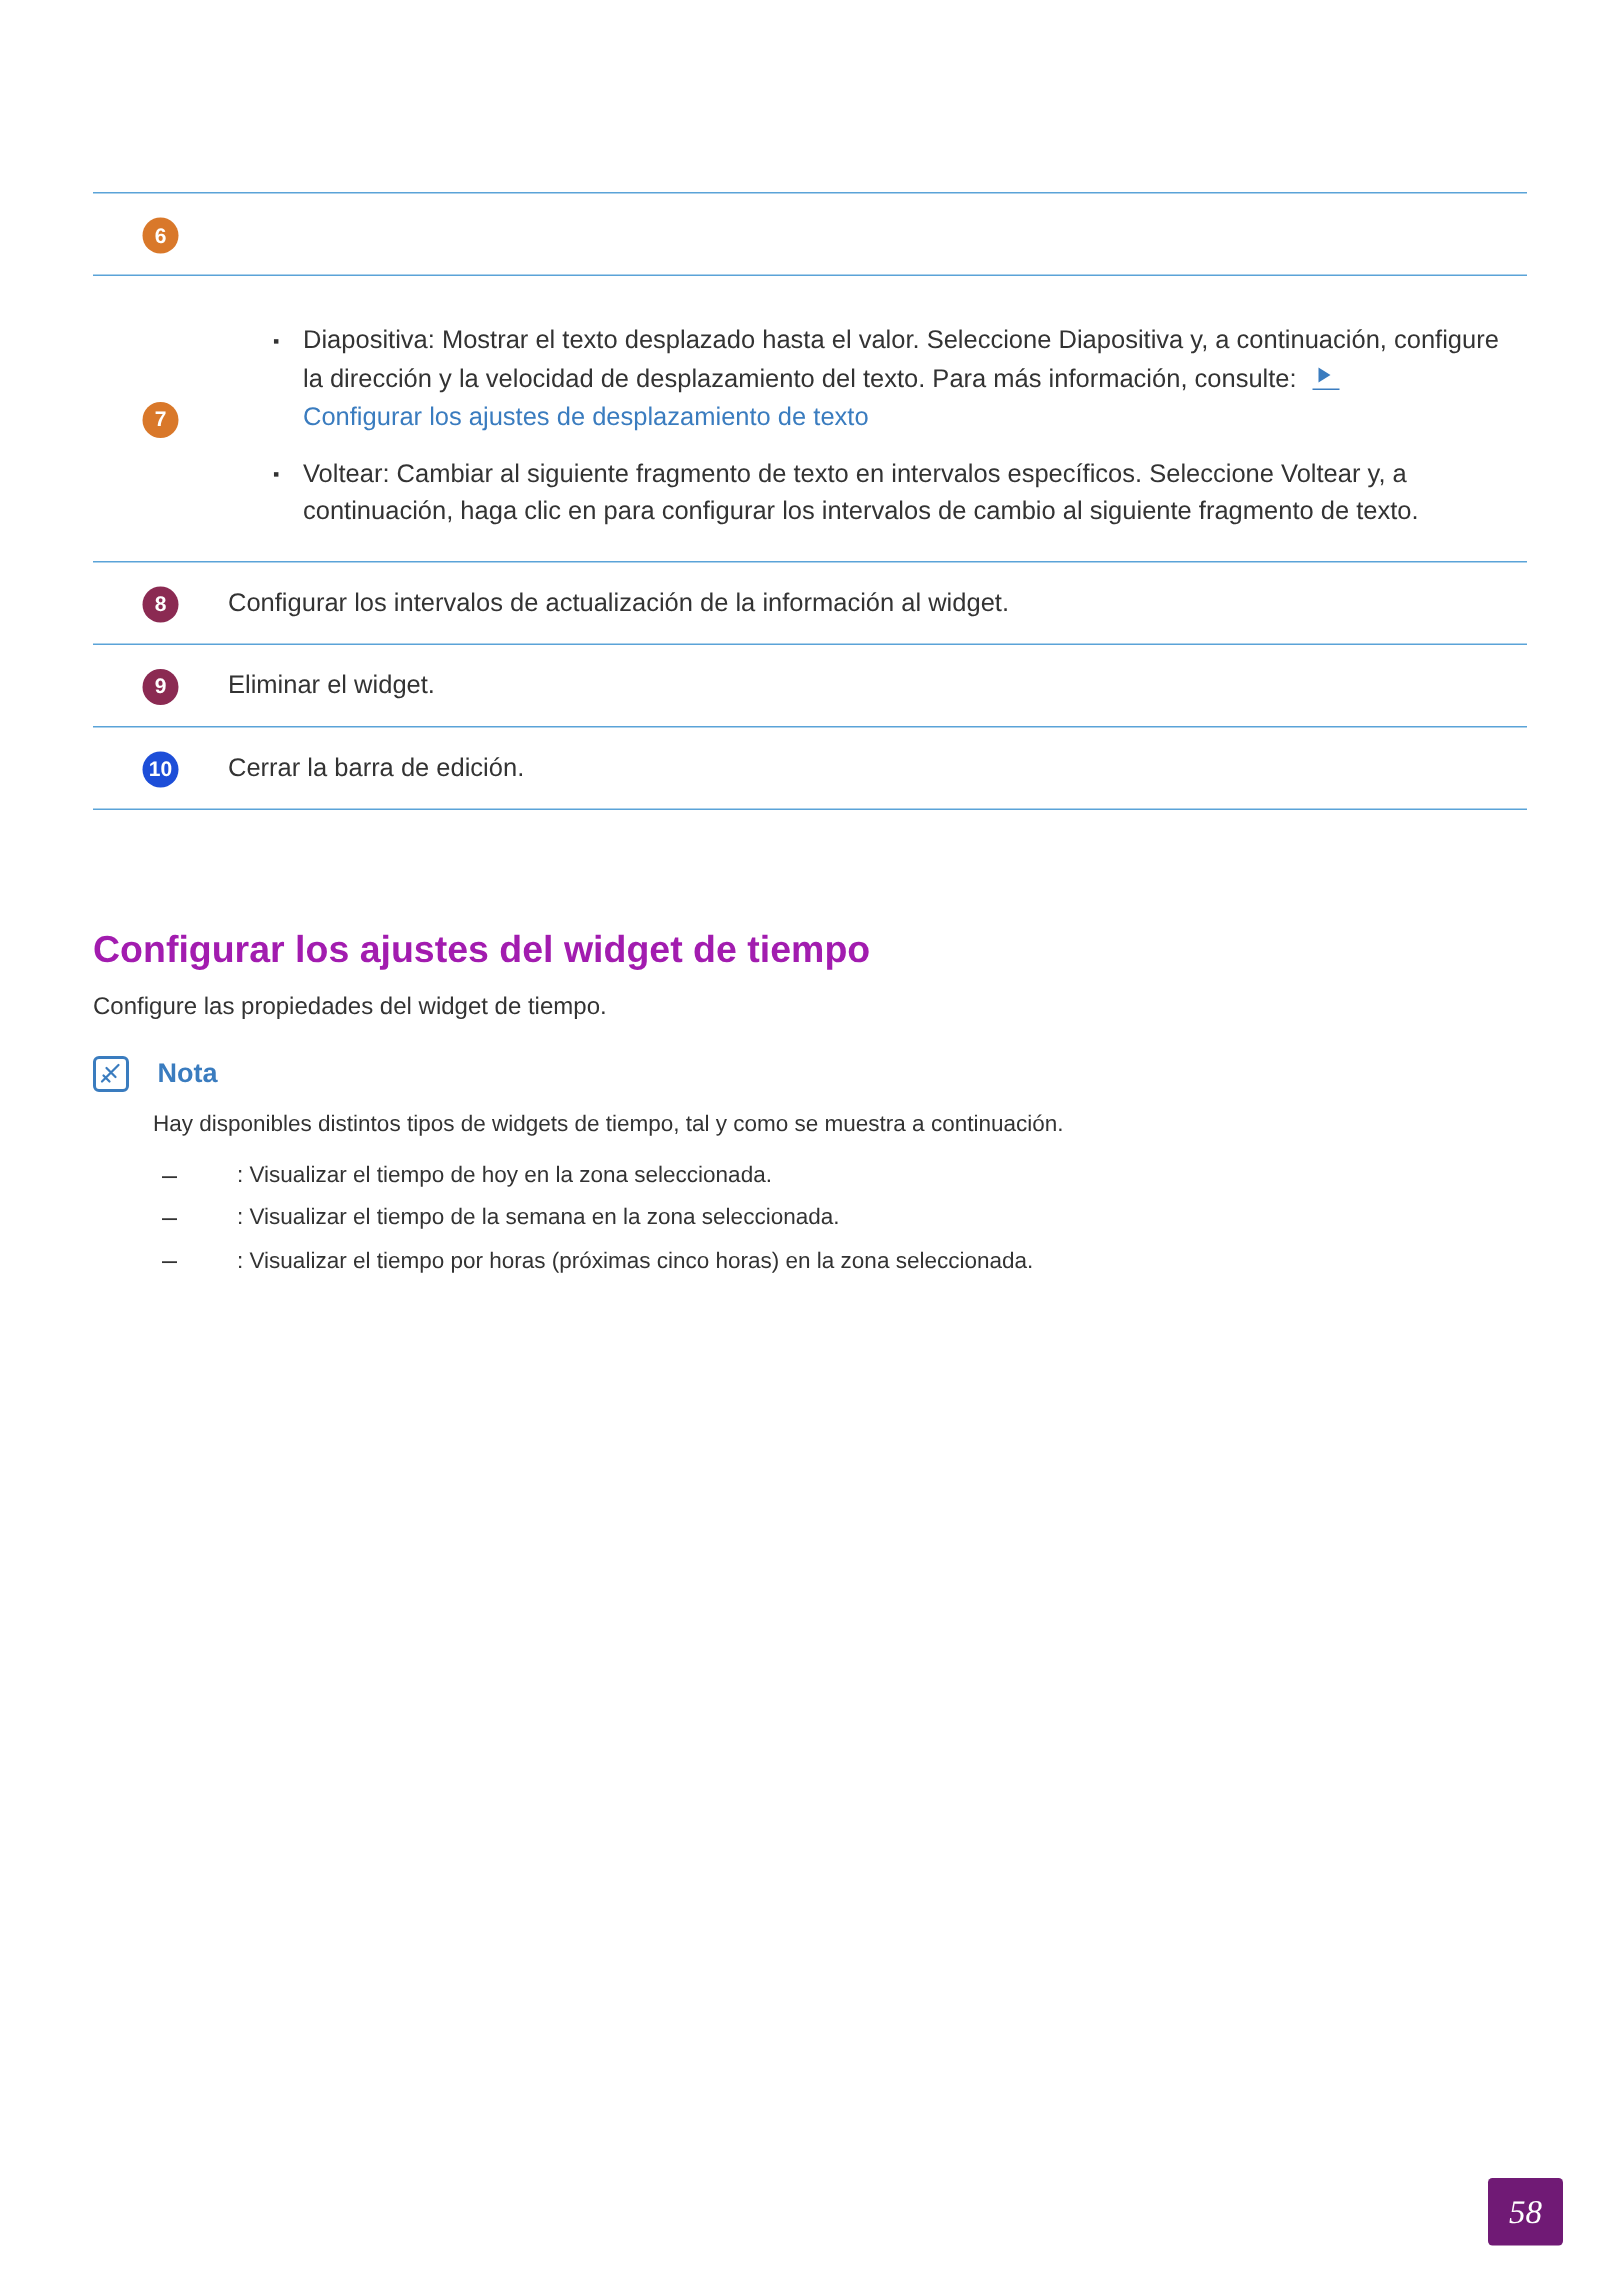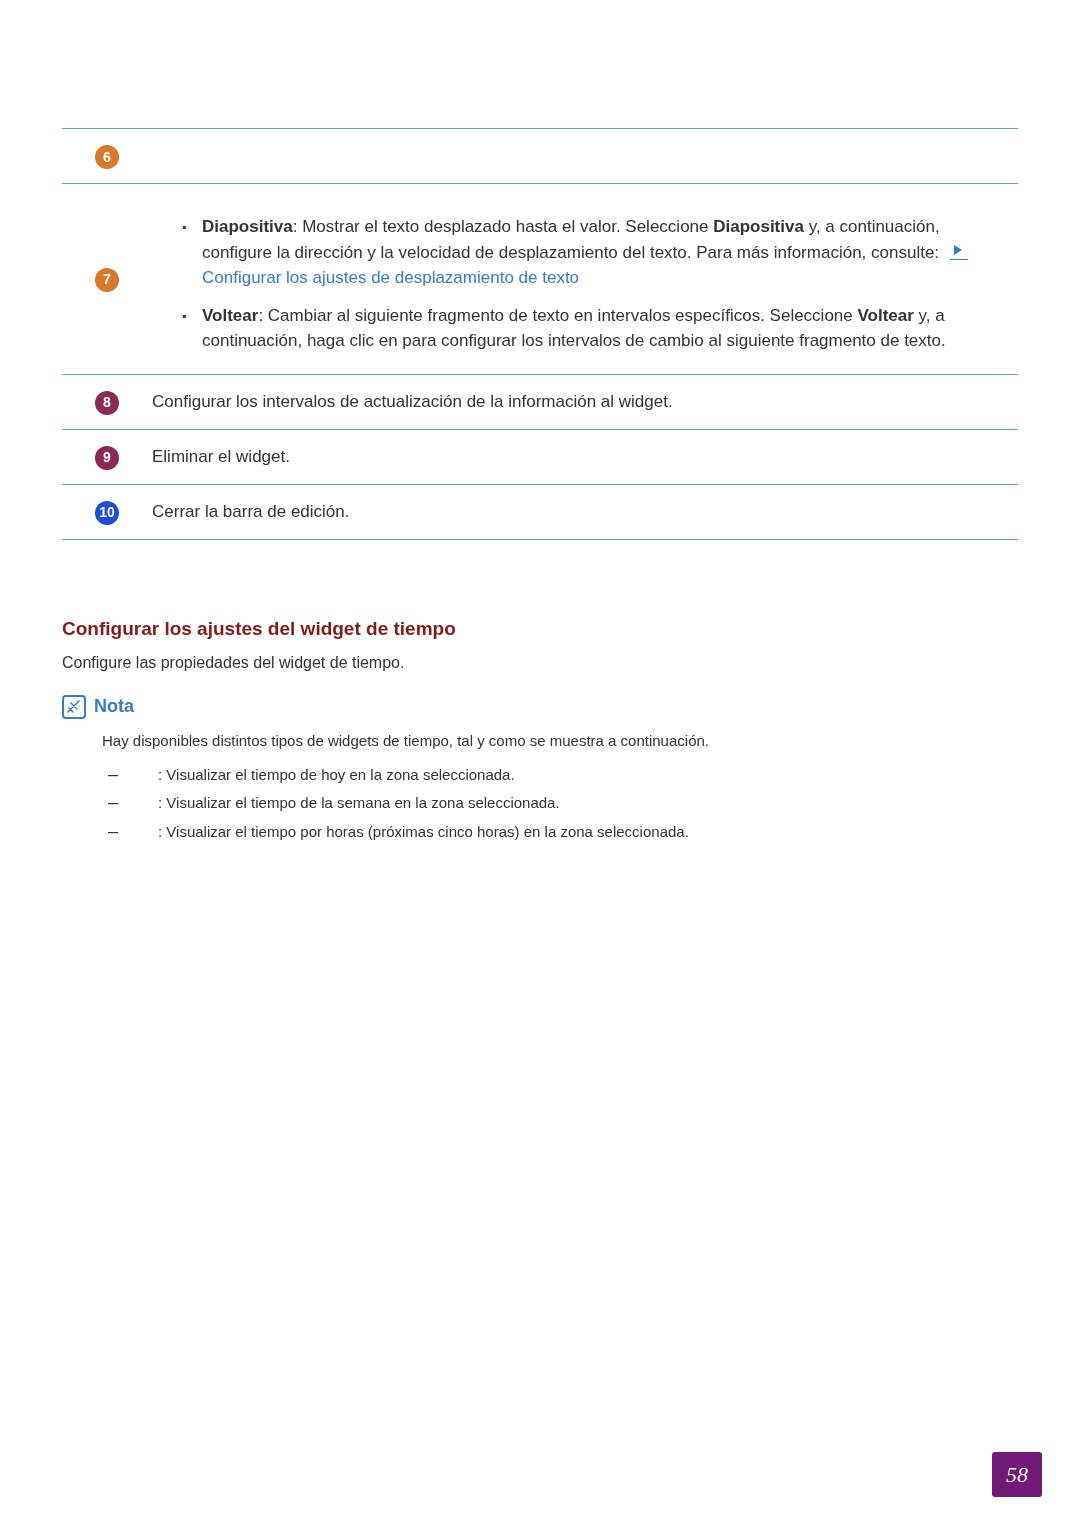--- a/index.html
+++ b/index.html
@@ -39,43 +39,43 @@
   border-bottom: 1px solid #3a7cbf;
   position: relative;
 }
 .link-arrow::before {
   content: ""; position: absolute; left: 4px; top: 3px;
   border-left: 8px solid #3a7cbf;
   border-top: 5px solid transparent;
   border-bottom: 5px solid transparent;
 }
 .section-title {
-  color: #7f1d1d; font-weight: 600; font-size: 19px;
+  color: #a21caf; font-weight: 600; font-size: 25px;
   margin-top: 75px; margin-bottom: 8px;
 }
 .section-sub { font-size: 16px; }
 .nota-box { margin-top: 18px; }
-.nota-head { display: flex; align-items: center; gap: 8px; color: #3a7cbf; font-weight: 600; font-size: 18px; margin-bottom: 10px; }
+.nota-head { display: flex; align-items: center; gap: 19px; color: #3a7cbf; font-weight: 600; font-size: 18px; margin-bottom: 10px; }
 .nota-icon {
   width: 24px; height: 24px; border: 2px solid #3a7cbf; border-radius: 4px;
   display: flex; align-items: center; justify-content: center; position: relative;
 }
 .nota-icon svg { width: 16px; height: 16px; }
 .nota-body { font-size: 15px; padding-left: 40px; color: #333; }
 .nota-list { margin-top: 8px; }
 .nota-li { display: flex; padding: 3px 0; }
 .nota-dash { width: 56px; flex-shrink: 0; font-size: 18px; line-height: 1.2; padding-left: 6px; }
 .nota-text { flex: 1; font-size: 15px; }
 .page-num {
   position: absolute; right: 38px; bottom: 30px;
   background: #701a75; color: #fff;
   font-style: italic; font-family: Georgia, serif;
   font-size: 22px; padding: 6px 14px; border-radius: 3px;
 }
-strong { font-weight: 700; }
+strong { font-weight: 400; }
 </style>
 </head>
 <body>
 
 <div class="table">
 
   <div class="row top">
     <div class="num-cell">
       <div class="num-badge orange">6</div>
     </div>

